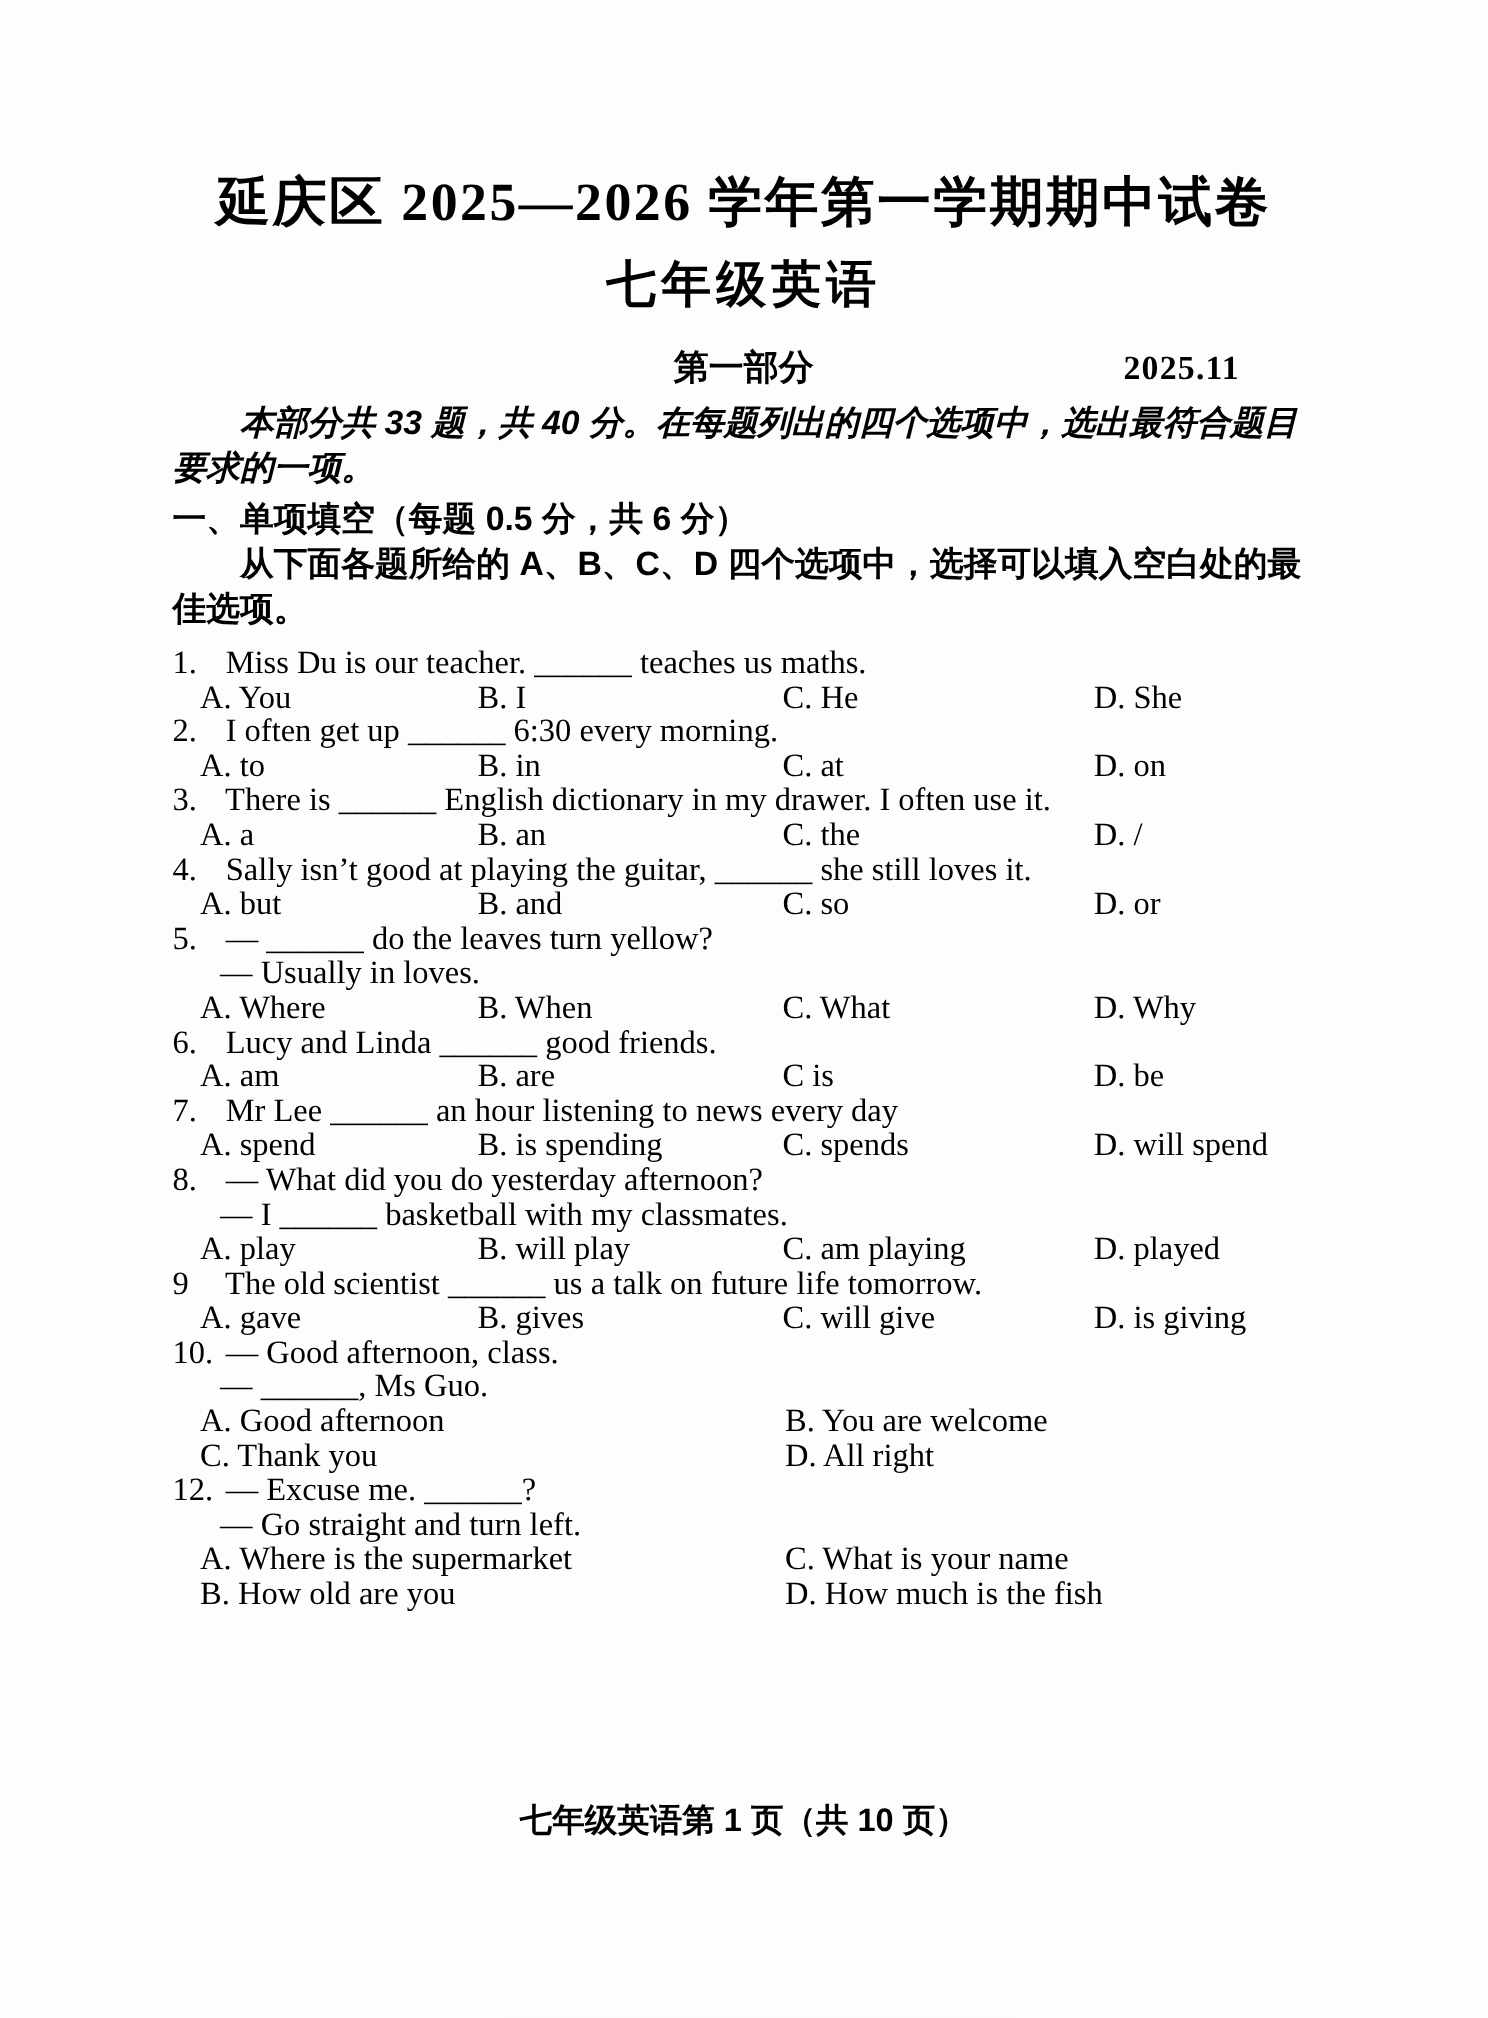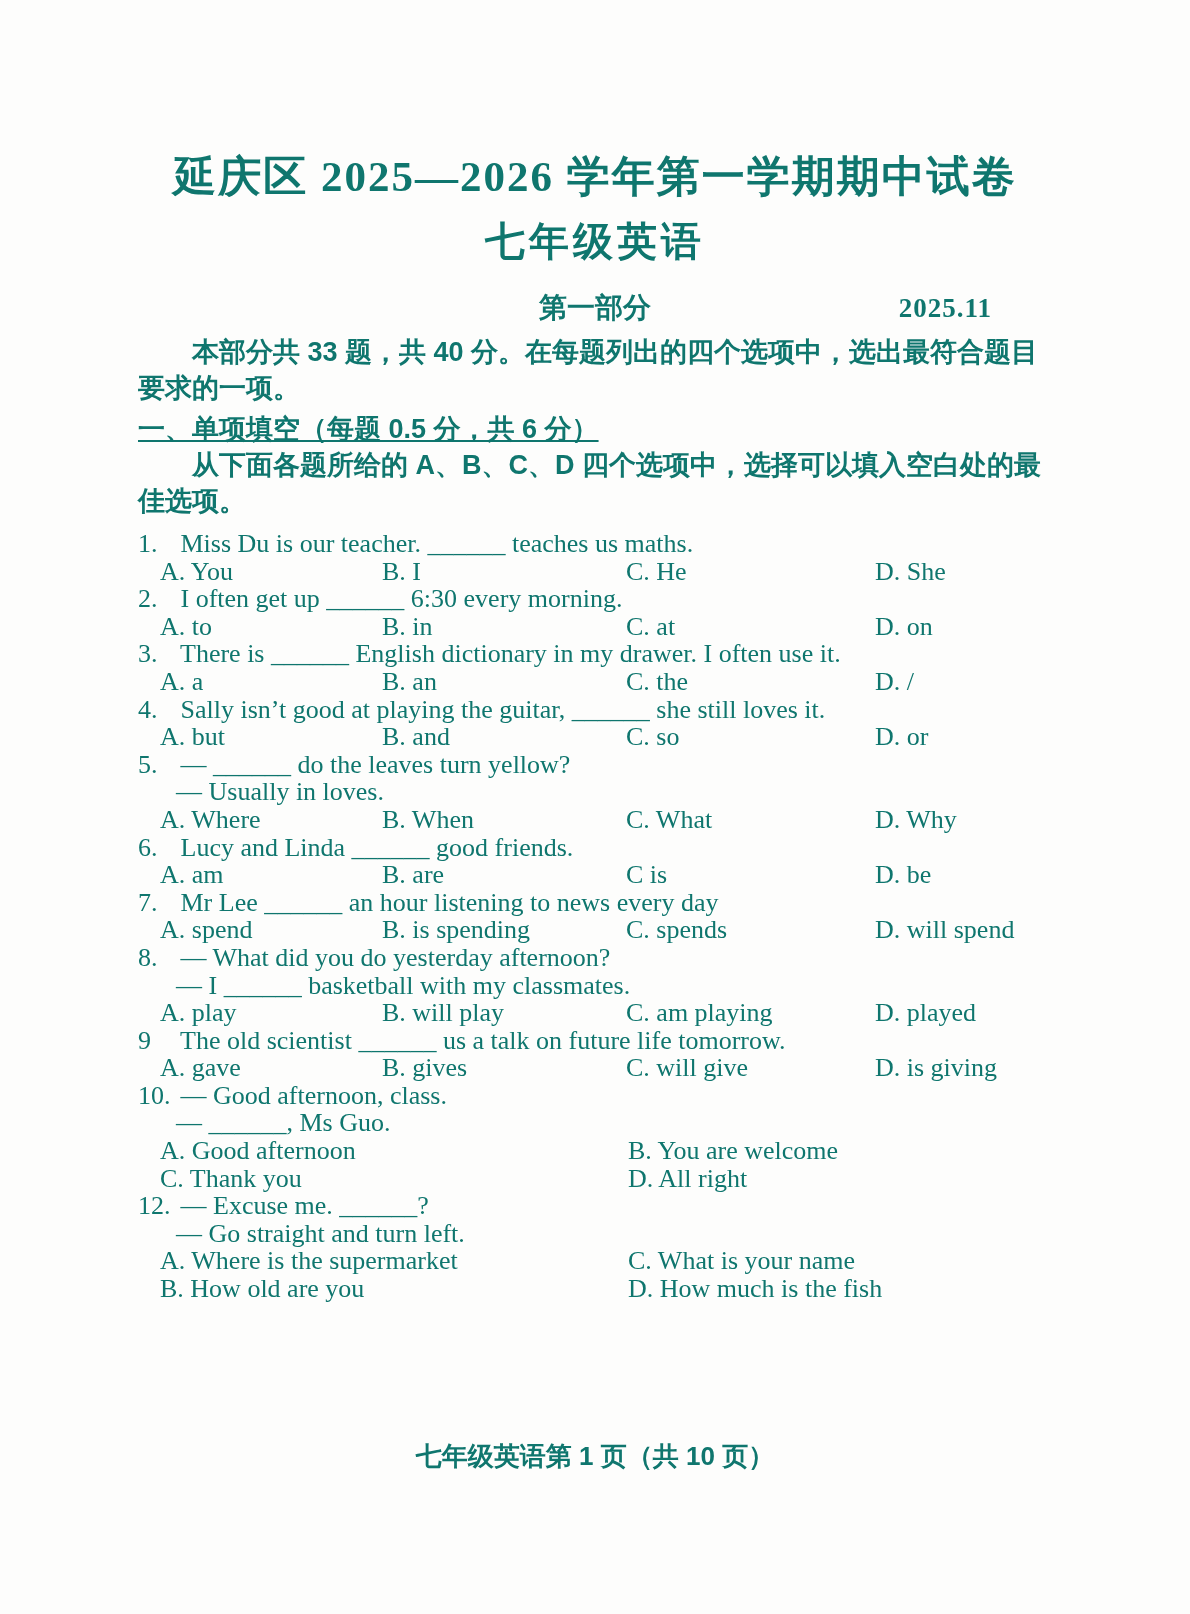--- a/index.html
+++ b/index.html
@@ -5,23 +5,23 @@
   html, body { margin: 0; padding: 0; }
   body {
     width: 1190px; height: 1614px;
     background: #f4f4f2;
     font-family: "Liberation Serif", serif;
   }
   .page {
     position: relative;
     width: 1190px; height: 1614px;
     box-sizing: border-box;
-    padding: 14px 138px;
+    padding: 0 138px;
     background: #fdfdfc;
-    color: #0f766e;
+    color: #000000;
     overflow: hidden;
   }
   .exam-title {
     margin: 138px 0 0 0;
     text-align: center;
     font: 700 43px/50px "Liberation Serif", serif;
     letter-spacing: 2px;
   }
   .exam-subtitle {
     margin: 16px 0 16px 0;
@@ -39,22 +39,22 @@
   .part-date {
     position: absolute; right: 60px; top: 1px;
     font: 700 27px/34px "Liberation Serif", serif;
     letter-spacing: 1px;
   }
   .cn {
     margin: 0;
     font: 600 27px/36px "Liberation Sans", sans-serif;
   }
   .indent { text-indent: 2em; }
-  .intro { margin-top: 8px; }
-  .section-heading { margin-top: 5px; font-weight: 700; text-decoration: underline; }
+  .intro { margin-top: 8px; font-style: italic; }
+  .section-heading { margin-top: 5px; font-weight: 700; }
   #questions {
     margin-top: 11px;
     font: 400 26px/27.6px "Liberation Serif", serif;
   }
   .q-line { white-space: nowrap; }
   .q-num { display: inline-block; min-width: 36px; }
   .q-reply { padding-left: 38px; }
   .q-reply.spaced { margin-top: 10px; }
   .q-options { padding-left: 22px; }
   .cols-4 { display: grid; grid-template-columns: 222px 244px 249px auto; }

